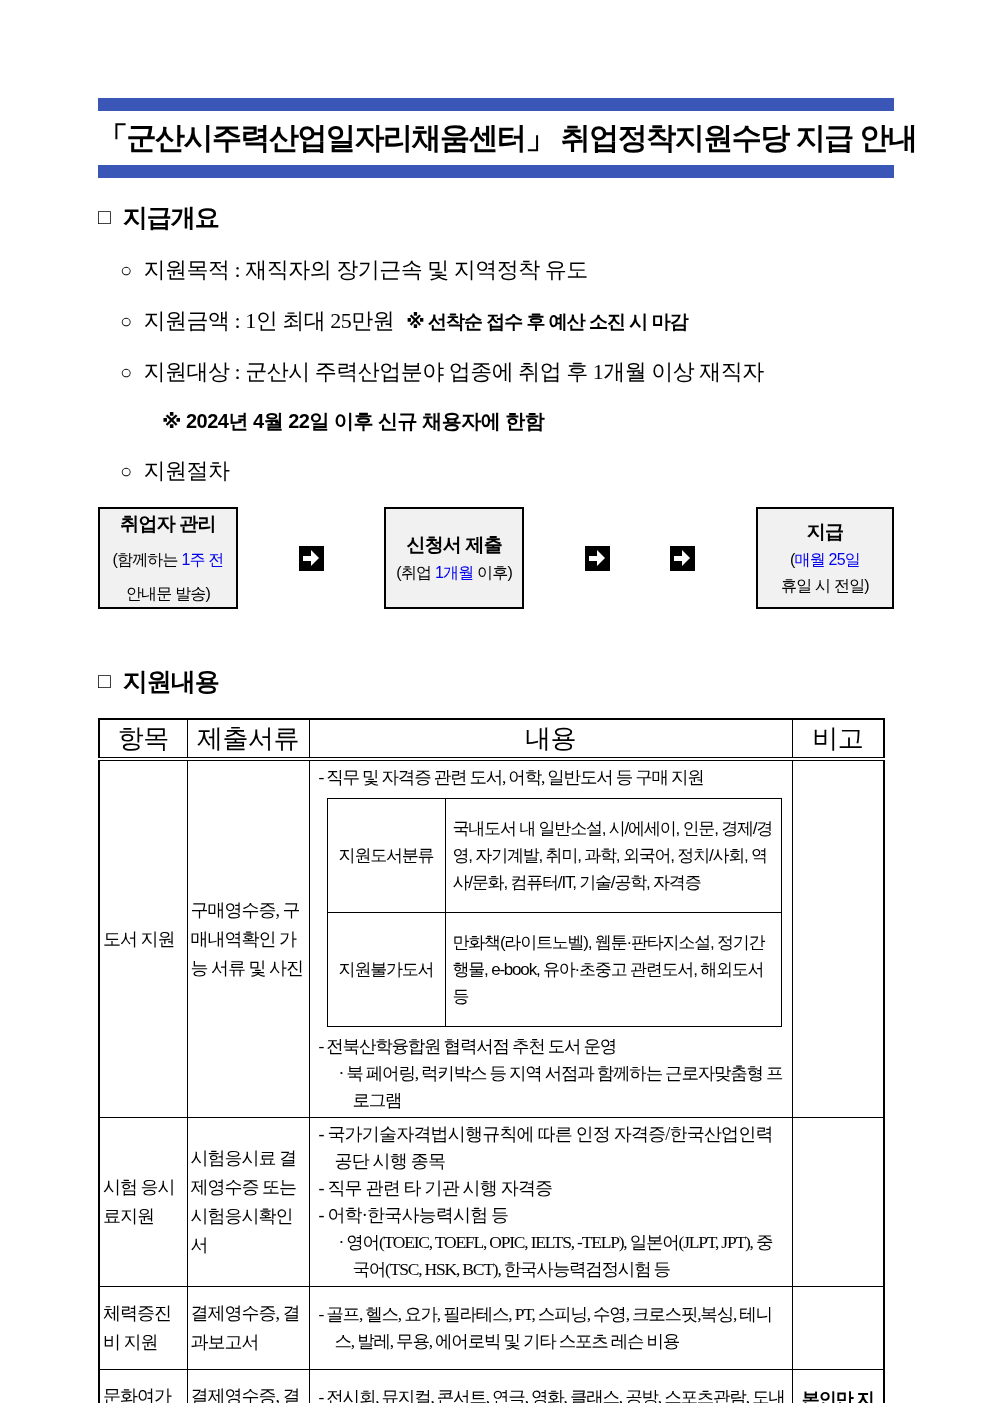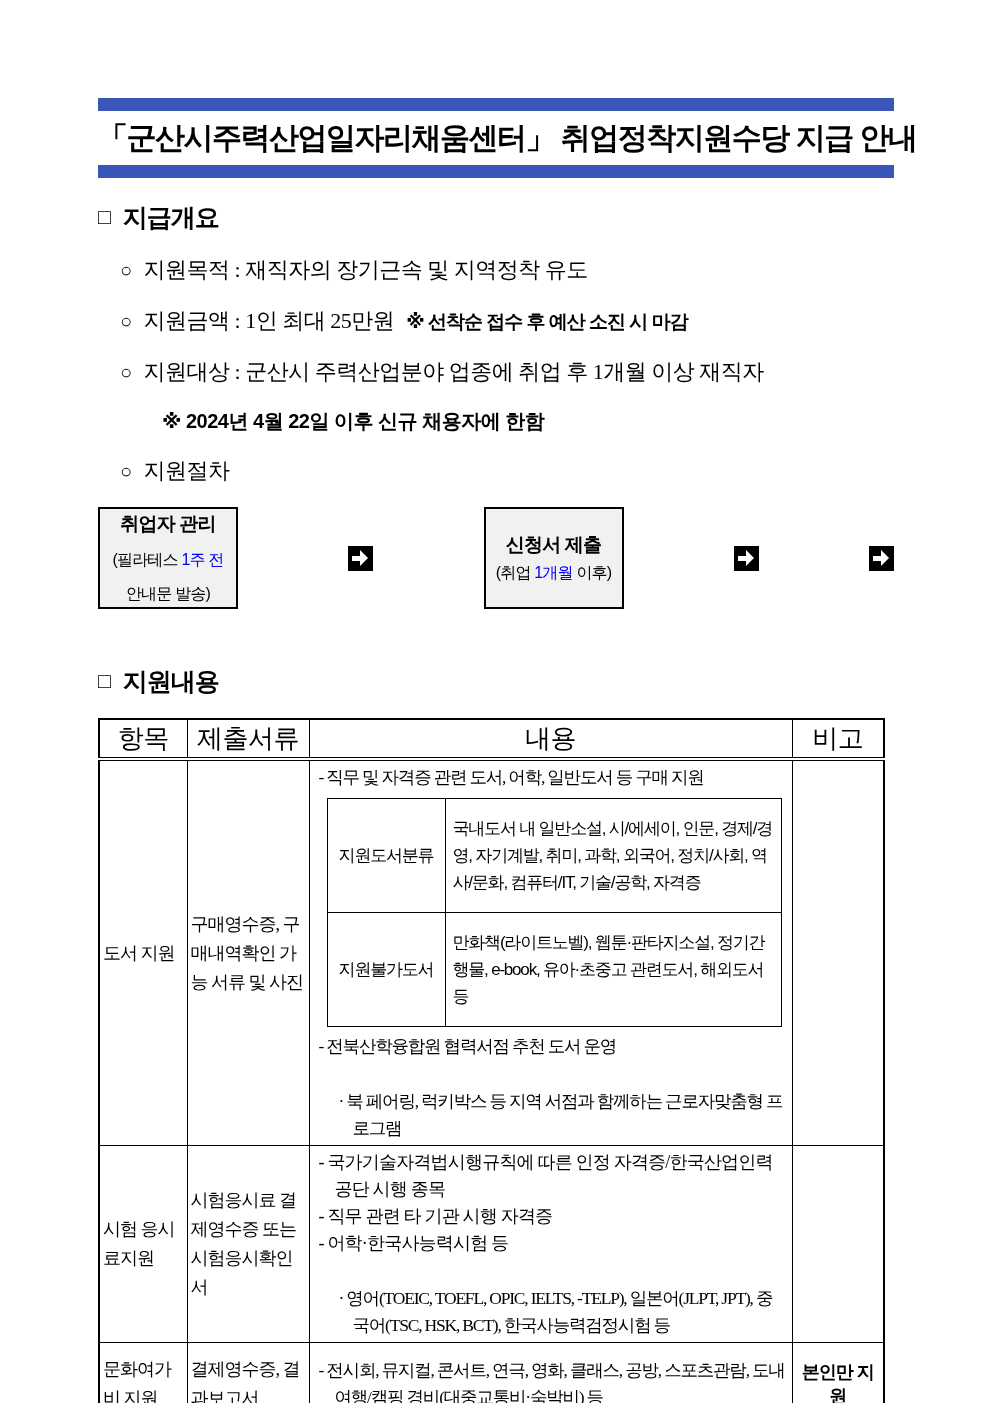--- a/index.html
+++ b/index.html
@@ -72,21 +72,21 @@
   table.sup{border-bottom:3px solid #000;}
   col.c-item{width:88px;}col.c-docs{width:122px;}col.c-content{width:483px;}col.c-note{width:92px;}
   td.item,td.docs{text-align:left;font-size:18px;line-height:29px;padding:12px 3px;letter-spacing:-1px;}
   td.content{font-size:18px;line-height:27px;padding:3px 6px 3px 9px;letter-spacing:-0.8px;vertical-align:top;}
   td.content.vmid{vertical-align:middle;}
   td.note{
     text-align:center;font-family:"Liberation Sans","DejaVu Sans",sans-serif;
     font-weight:bold;font-size:18px;letter-spacing:-1px;padding:1px;
   }
   .cline{padding-left:16px;text-indent:-16px;}
-  .cdot{padding-left:34px;text-indent:-14px;margin-top:28px;}
+  .cdot{padding-left:34px;text-indent:-14px;}
   .sans-txt{font-family:Liberation Serif, serif;letter-spacing:-1.2px;font-size:17.5px;}
   table.itbl{border-collapse:collapse;margin:7px 0 6px 8px;width:455px;table-layout:fixed;}
   table.itbl td{border:1px solid #000;
     font-family:"Liberation Sans","DejaVu Sans",sans-serif;
     font-size:17px;line-height:27px;letter-spacing:-1.2px;}
   td.ilabel{width:115px;text-align:center;}
   td.itext{padding:16px 7px;}
   tr.r1{height:248px;}tr.r2{height:71px;}tr.r3{height:156px;}tr.r4{height:60px;}tr.r5{height:61px;}
 </style>
 </head>
@@ -122,31 +122,36 @@
     <div class="subnote">※ 2024년 4월 22일 이후 신규 채용자에 한함</div>
     <div class="bullet">
       <span class="circ">○</span>
       <span>지원절차</span>
     </div>
   </div>
 
   <div class="flow">
     <div class="fbox w1">
       <div class="box-title">취업자 관리</div>
-      <div class="box-line"><span>(필라테스 </span><span class="hl">1주 전</span><span></span></div>
+      <div class="box-line"><span>(함께하는 </span><span class="hl">1주 전</span><span></span></div>
       <div class="box-line">안내문 발송)</div>
     </div>
     <div class="arrow"></div>
     <div class="fbox w2">
       <div class="box-title">신청서 제출</div>
       <div class="box-line"><span>(취업 </span><span class="hl">1개월</span><span> 이후)</span></div>
 
     </div>
     <div class="arrow"></div>
     <div class="arrow"></div>
+    <div class="fbox w4">
+      <div class="box-title">지급</div>
+      <div class="box-line"><span>(</span><span class="hl">매월 25일</span><span></span></div>
+      <div class="box-line">휴일 시 전일)</div>
+    </div>
   </div>
 
   <div class="section-h h2">
     <span class="sq">□</span>
     <span>지원내용</span>
   </div>
 
   <table class="sup">
     <colgroup>
         <col class="c-item">
@@ -191,20 +196,28 @@
       <td class="docs">시험응시료 결제영수증 또는 시험응시확인서</td>
       <td class="content vmid">
         <div class="cline">- 국가기술자격법시행규칙에 따른 인정 자격증/한국산업인력공단 시행 종목</div>
         <div class="cline">- 직무 관련 타 기관 시행 자격증</div>
         <div class="cline">- 어학·한국사능력시험 등</div>
         <div class="cdot sans-txt">· 영어(TOEIC, TOEFL, OPIC, IELTS, -TELP), 일본어(JLPT, JPT), 중국어(TSC, HSK, BCT), 한국사능력검정시험 등</div>
       </td>
       <td class="note"></td>
     </tr>
 
+    <tr class="r4">
+      <td class="item">체력증진비 지원</td>
+      <td class="docs">결제영수증, 결과보고서</td>
+      <td class="content vmid">
+        <div class="cline sans-txt">- 골프, 헬스, 요가, 필라테스, PT, 스피닝, 수영, 크로스핏,복싱, 테니스, 발레, 무용, 에어로빅 및 기타 스포츠 레슨 비용</div>
+      </td>
+      <td class="note"></td>
+    </tr>
 
     <tr class="r5">
       <td class="item">문화여가비 지원</td>
       <td class="docs">결제영수증, 결과보고서</td>
       <td class="content vmid">
         <div class="cline sans-txt">- 전시회, 뮤지컬, 콘서트, 연극, 영화, 클래스, 공방, 스포츠관람, 도내 여행/캠핑 경비(대중교통비·숙박비) 등</div>
       </td>
       <td class="note">본인만 지원</td>
     </tr>
   </tbody>

